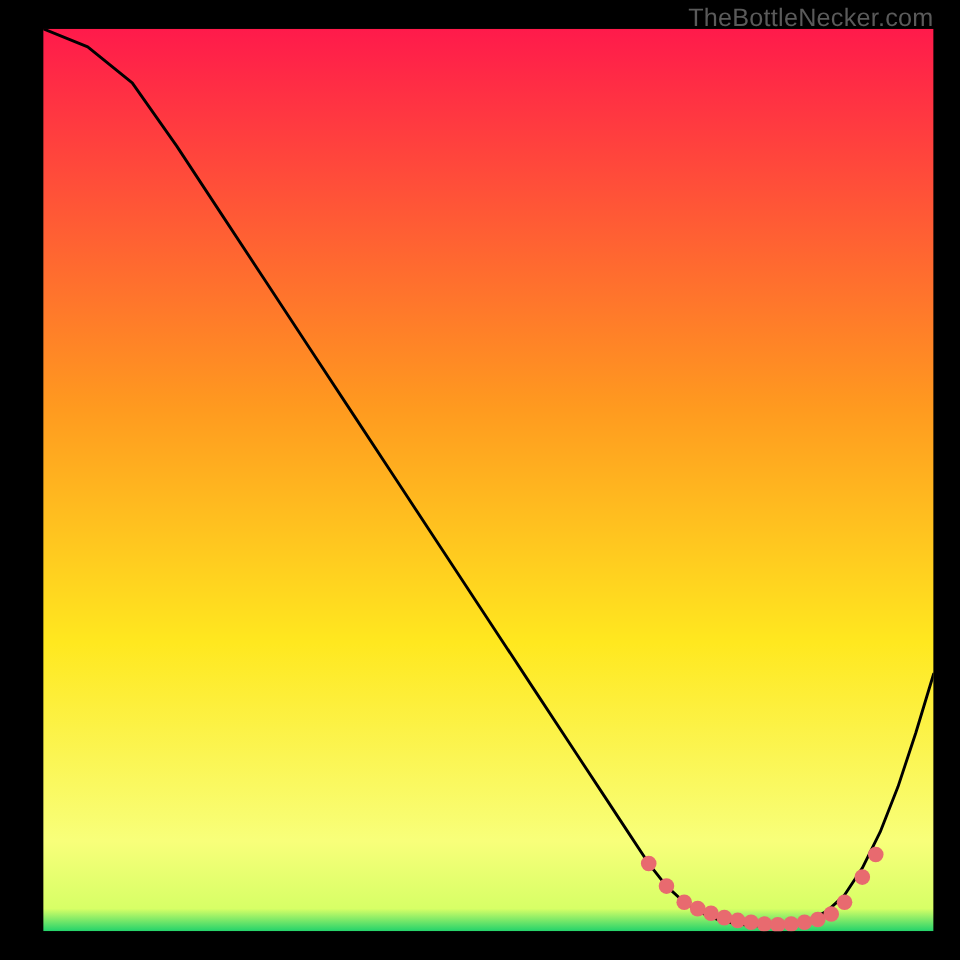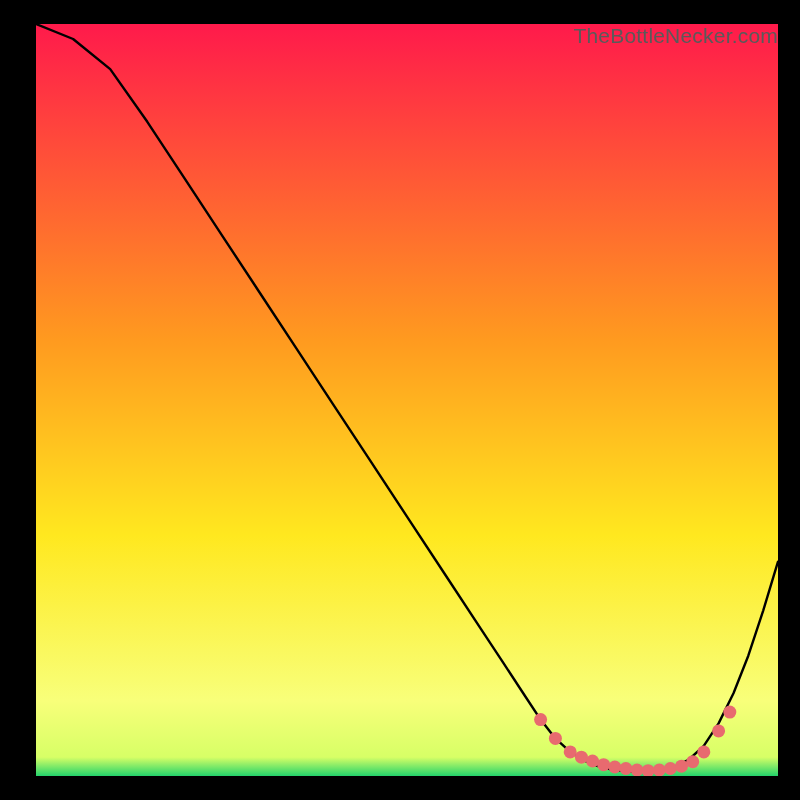--- a/index.html
+++ b/index.html
@@ -27,21 +27,20 @@
     height: 752px;
   }
   .watermark {
     position: absolute;
     top: 4px;
     right: 22px;
     color: #5a5a5a;
     font-size: 21px;
     font-weight: 500;
     letter-spacing: 0.2px;
-    margin-top: 20px;
   }
 </style>
 </head>
 <body>
 
 <div class="frame">
   <svg class="plot" viewBox="0 0 742 752" preserveAspectRatio="none">
     <defs>
       <linearGradient id="bg-grad" x1="0" y1="0" x2="0" y2="1">
         <stop id="g0" offset="0%" stop-color="#ff1a4b"></stop>

